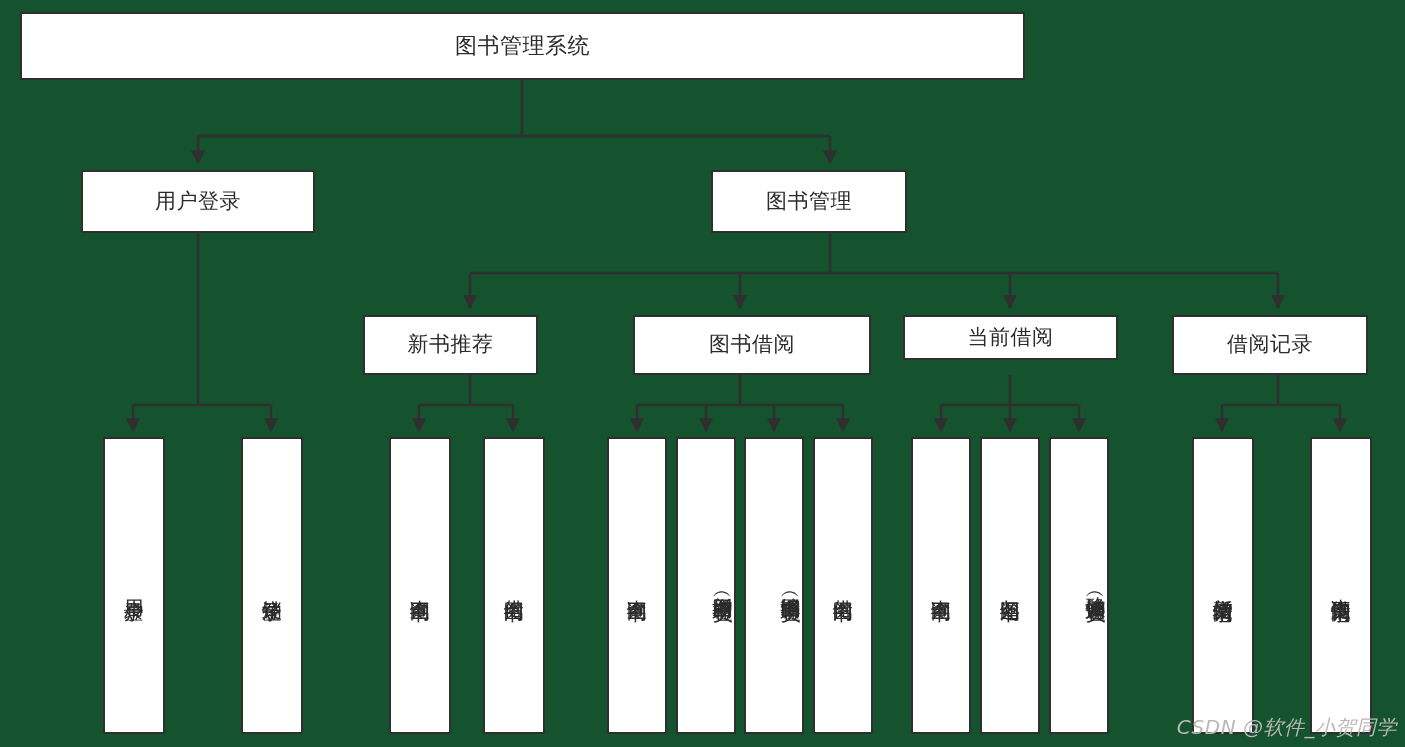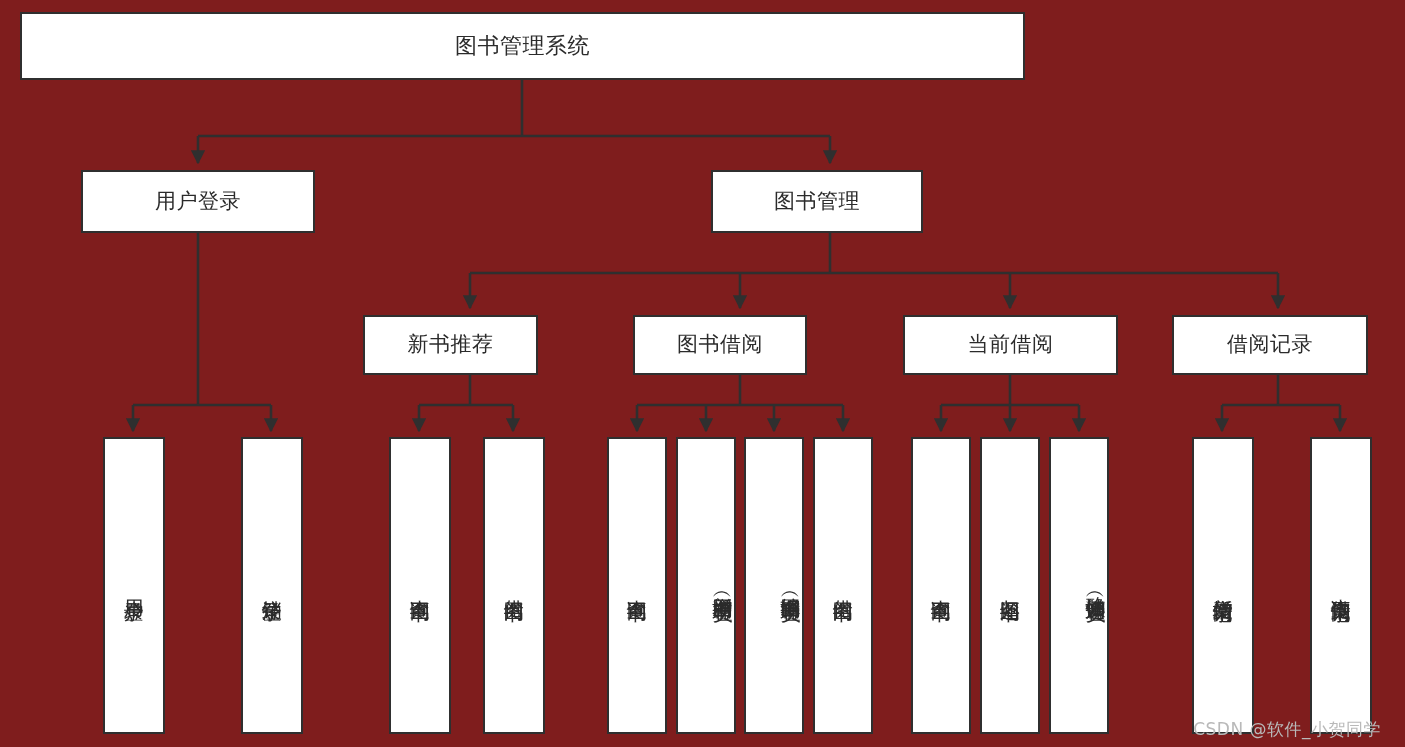--- a/index.html
+++ b/index.html
@@ -7,21 +7,21 @@
     padding: 0;
     background: #ffffff;
   }
   body {
     font-family: "DejaVu Sans", "Liberation Sans", sans-serif;
   }
   #canvas {
     position: relative;
     width: 1405px;
     height: 747px;
-    background: #7f1d1d;
+    background: #14532d;
     overflow: hidden;
   }
   #edges {
     position: absolute;
     left: 0;
     top: 0;
     width: 1405px;
     height: 747px;
   }
   .node {
@@ -51,27 +51,28 @@
     letter-spacing: 1px;
     padding: 4px 0;
     white-space: nowrap;
   }
   .node-v.align-top {
     align-items: flex-start;
     justify-content: center;
   }
   #watermark {
     position: absolute;
-    right: 24px;
+    right: 8px;
     bottom: 6px;
-    font-size: 17px;
+    font-size: 20px;
     color: #b9b9b9;
     letter-spacing: 0.5px;
     z-index: 3;
     white-space: nowrap;
+    font-style: italic;
   }
 </style>
 </head>
 <body>
 
 <div id="canvas">
 
   <svg id="edges" viewBox="0 0 1405 747" xmlns="http://www.w3.org/2000/svg">
     <defs>
       <marker id="arrow" viewBox="0 0 10 10" refX="9" refY="5" markerWidth="5.5" markerHeight="5.5" orient="auto-start-reverse">
@@ -118,25 +119,25 @@
       <path d="M 1278 375 L 1278 405"></path>
       <path d="M 1222 405 L 1340 405"></path>
       <path d="M 1222 405 L 1222 431" marker-end="url(#arrow)"></path>
       <path d="M 1340 405 L 1340 431" marker-end="url(#arrow)"></path>
     </g>
   </svg>
 
   <div class="node node-h node-root" style="left:20px; top:12px; width:1005px; height:68px;">图书管理系统</div>
 
   <div class="node node-h" style="left:81px; top:170px; width:234px; height:63px;">用户登录</div>
-  <div class="node node-h" style="left:711px; top:170px; width:212px; height:63px;">图书管理</div>
+  <div class="node node-h" style="left:711px; top:170px; width:196px; height:63px;">图书管理</div>
 
   <div class="node node-h" style="left:363px; top:315px; width:175px; height:60px;">新书推荐</div>
-  <div class="node node-h" style="left:633px; top:315px; width:174px; height:60px;">图书借阅</div>
-  <div class="node node-h" style="left:903px; top:315px; width:215px; height:60px;">当前借阅</div>
+  <div class="node node-h" style="left:633px; top:315px; width:238px; height:60px;">图书借阅</div>
+  <div class="node node-h" style="left:903px; top:315px; width:215px; height:45px;">当前借阅</div>
   <div class="node node-h" style="left:1172px; top:315px; width:196px; height:60px;">借阅记录</div>
 
   <div class="node node-v" style="left:103px; top:437px; width:62px; height:297px;">用户登录</div>
   <div class="node node-v" style="left:241px; top:437px; width:62px; height:297px;">注销登录</div>
 
   <div class="node node-v" style="left:389px; top:437px; width:62px; height:297px;">查询图书</div>
   <div class="node node-v" style="left:483px; top:437px; width:62px; height:297px;">借阅图书</div>
 
   <div class="node node-v" style="left:607px; top:437px; width:60px; height:297px;">查询图书</div>
   <div class="node node-v align-top" style="left:676px; top:437px; width:60px; height:297px;">新增图书（管理员）</div>

